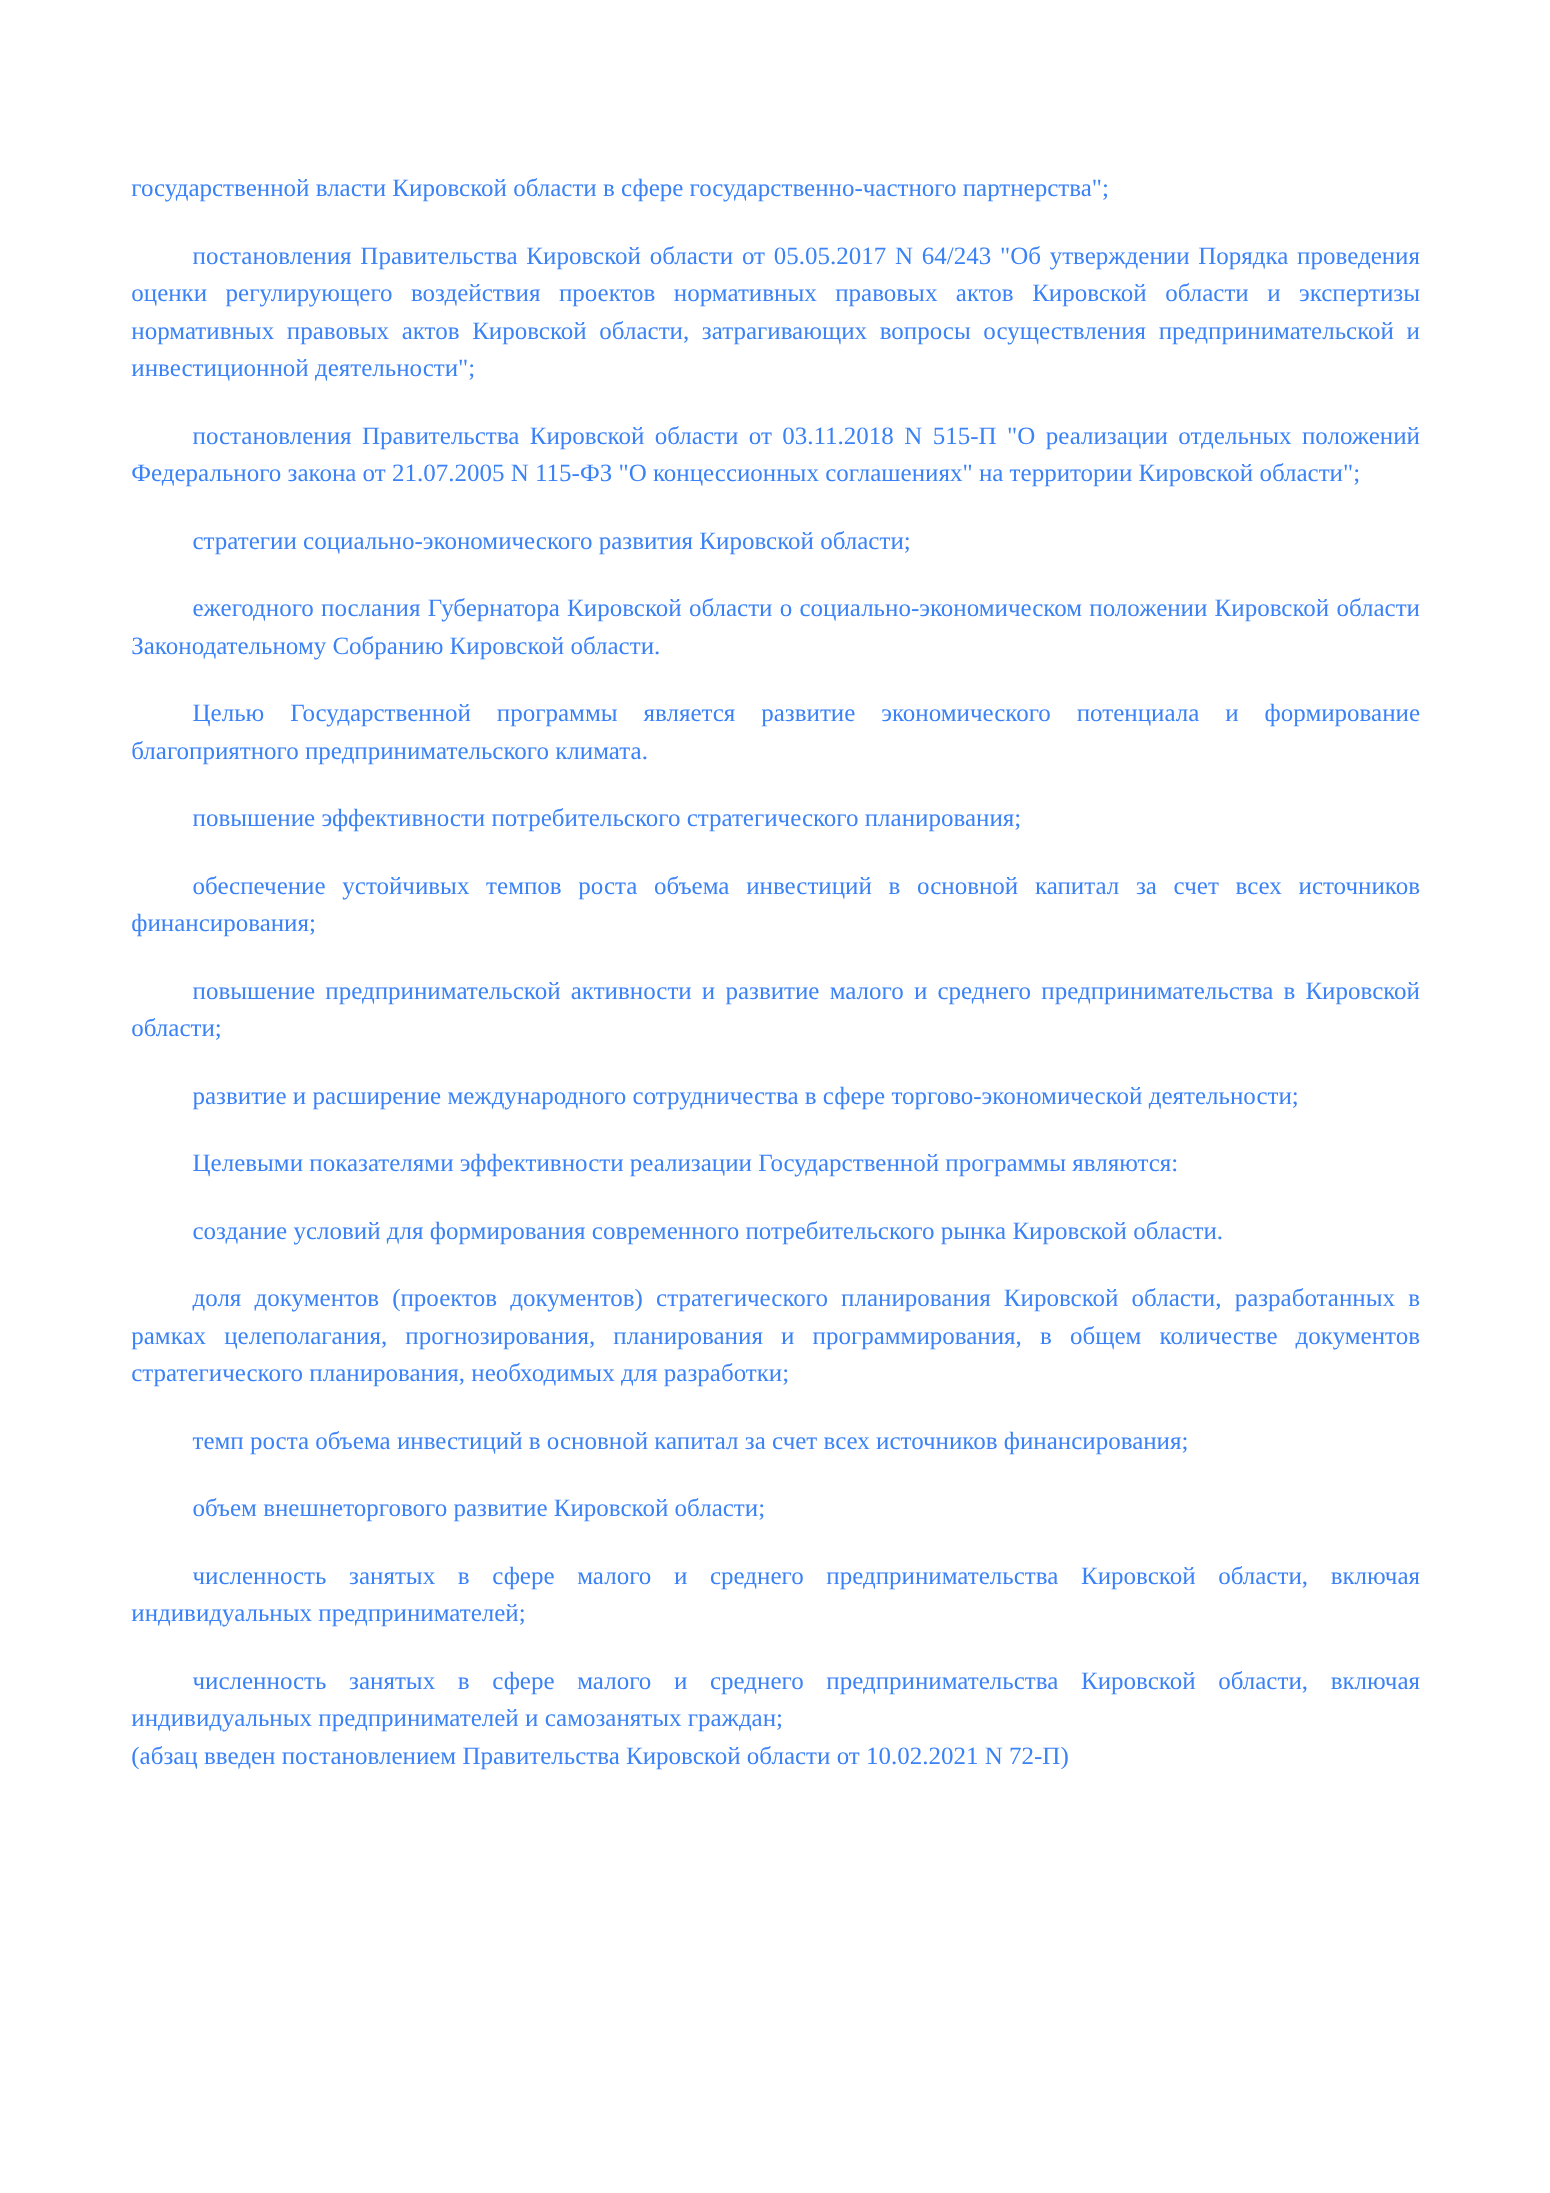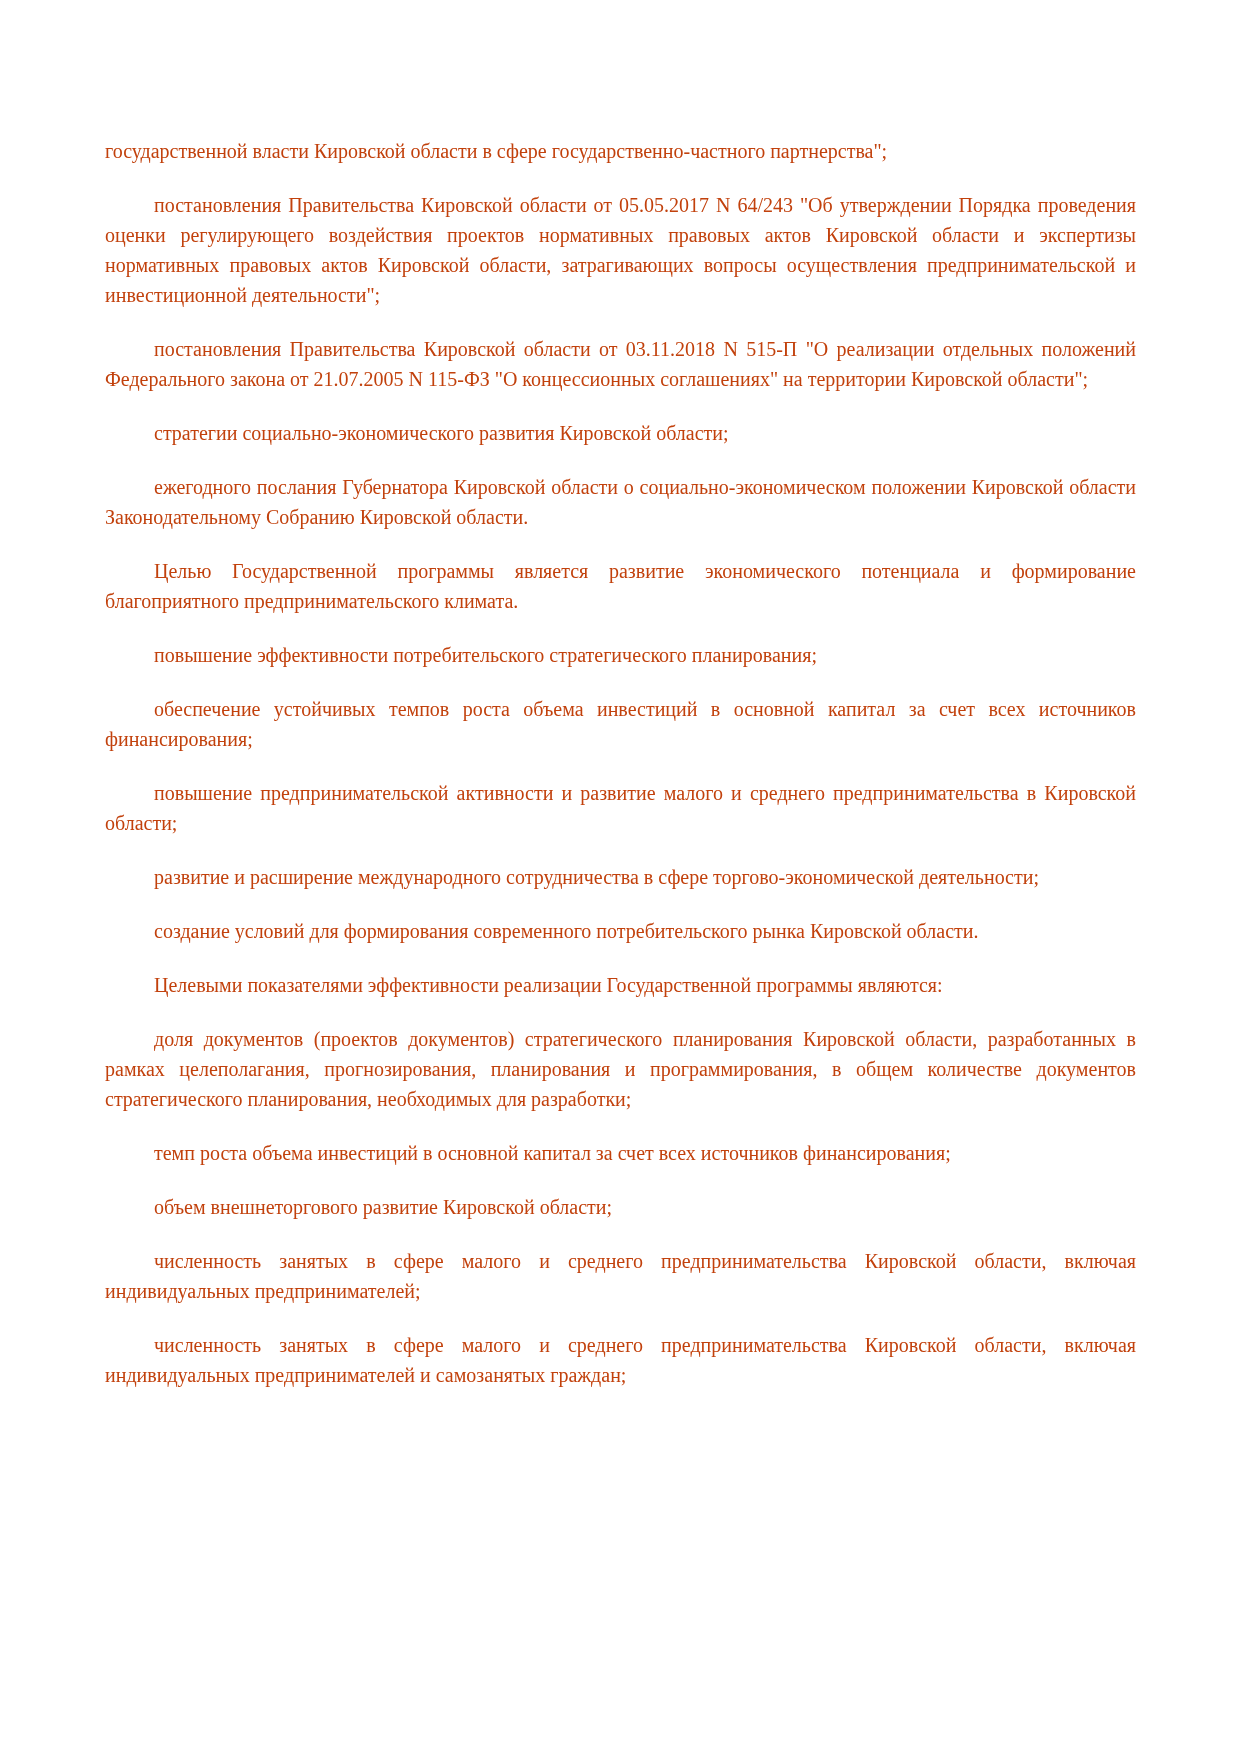--- a/index.html
+++ b/index.html
@@ -9,21 +9,21 @@
       height: 1754px;
       background: #ffffff;
     }
     .page {
       width: 1240px;
       height: 1754px;
       padding: 136px 104px 40px 105px;
       font-family: "Liberation Serif", serif;
       font-size: 20px;
       line-height: 30px;
-      color: #c2410c;
+      color: #3b82f6;
       overflow: hidden;
     }
     .para {
       margin: 24px 0 0 0;
       text-indent: 49px;
       text-align: justify;
     }
     .para.continuation {
       margin-top: 0;
       text-indent: 0;
@@ -44,20 +44,21 @@
   <p class="para continuation first">государственной власти Кировской области в сфере государственно-частного партнерства";</p>
   <p class="para">постановления Правительства Кировской области от 05.05.2017 N 64/243 "Об утверждении Порядка проведения оценки регулирующего воздействия проектов нормативных правовых актов Кировской области и экспертизы нормативных правовых актов Кировской области, затрагивающих вопросы осуществления предпринимательской и инвестиционной деятельности";</p>
   <p class="para">постановления Правительства Кировской области от 03.11.2018 N 515-П "О реализации отдельных положений Федерального закона от 21.07.2005 N 115-ФЗ "О концессионных соглашениях" на территории Кировской области";</p>
   <p class="para">стратегии социально-экономического развития Кировской области;</p>
   <p class="para">ежегодного послания Губернатора Кировской области о социально-экономическом положении Кировской области Законодательному Собранию Кировской области.</p>
   <p class="para">Целью Государственной программы является развитие экономического потенциала и формирование благоприятного предпринимательского климата.</p>
   <p class="para">повышение эффективности потребительского стратегического планирования;</p>
   <p class="para">обеспечение устойчивых темпов роста объема инвестиций в основной капитал за счет всех источников финансирования;</p>
   <p class="para">повышение предпринимательской активности и развитие малого и среднего предпринимательства в Кировской области;</p>
   <p class="para">развитие и расширение международного сотрудничества в сфере торгово-экономической деятельности;</p>
+  <p class="para">Целевыми показателями эффективности реализации Государственной программы являются:</p>
   <p class="para">создание условий для формирования современного потребительского рынка Кировской области.</p>
-  <p class="para">Целевыми показателями эффективности реализации Государственной программы являются:</p>
   <p class="para">доля документов (проектов документов) стратегического планирования Кировской области, разработанных в рамках целеполагания, прогнозирования, планирования и программирования, в общем количестве документов стратегического планирования, необходимых для разработки;</p>
   <p class="para">темп роста объема инвестиций в основной капитал за счет всех источников финансирования;</p>
   <p class="para">объем внешнеторгового развитие Кировской области;</p>
   <p class="para">численность занятых в сфере малого и среднего предпринимательства Кировской области, включая индивидуальных предпринимателей;</p>
   <p class="para">численность занятых в сфере малого и среднего предпринимательства Кировской области, включая индивидуальных предпринимателей и самозанятых граждан;</p>
+  <p class="para note">(абзац введен постановлением Правительства Кировской области от 10.02.2021 N 72-П)</p>
 </div>
 
 </body></html>

